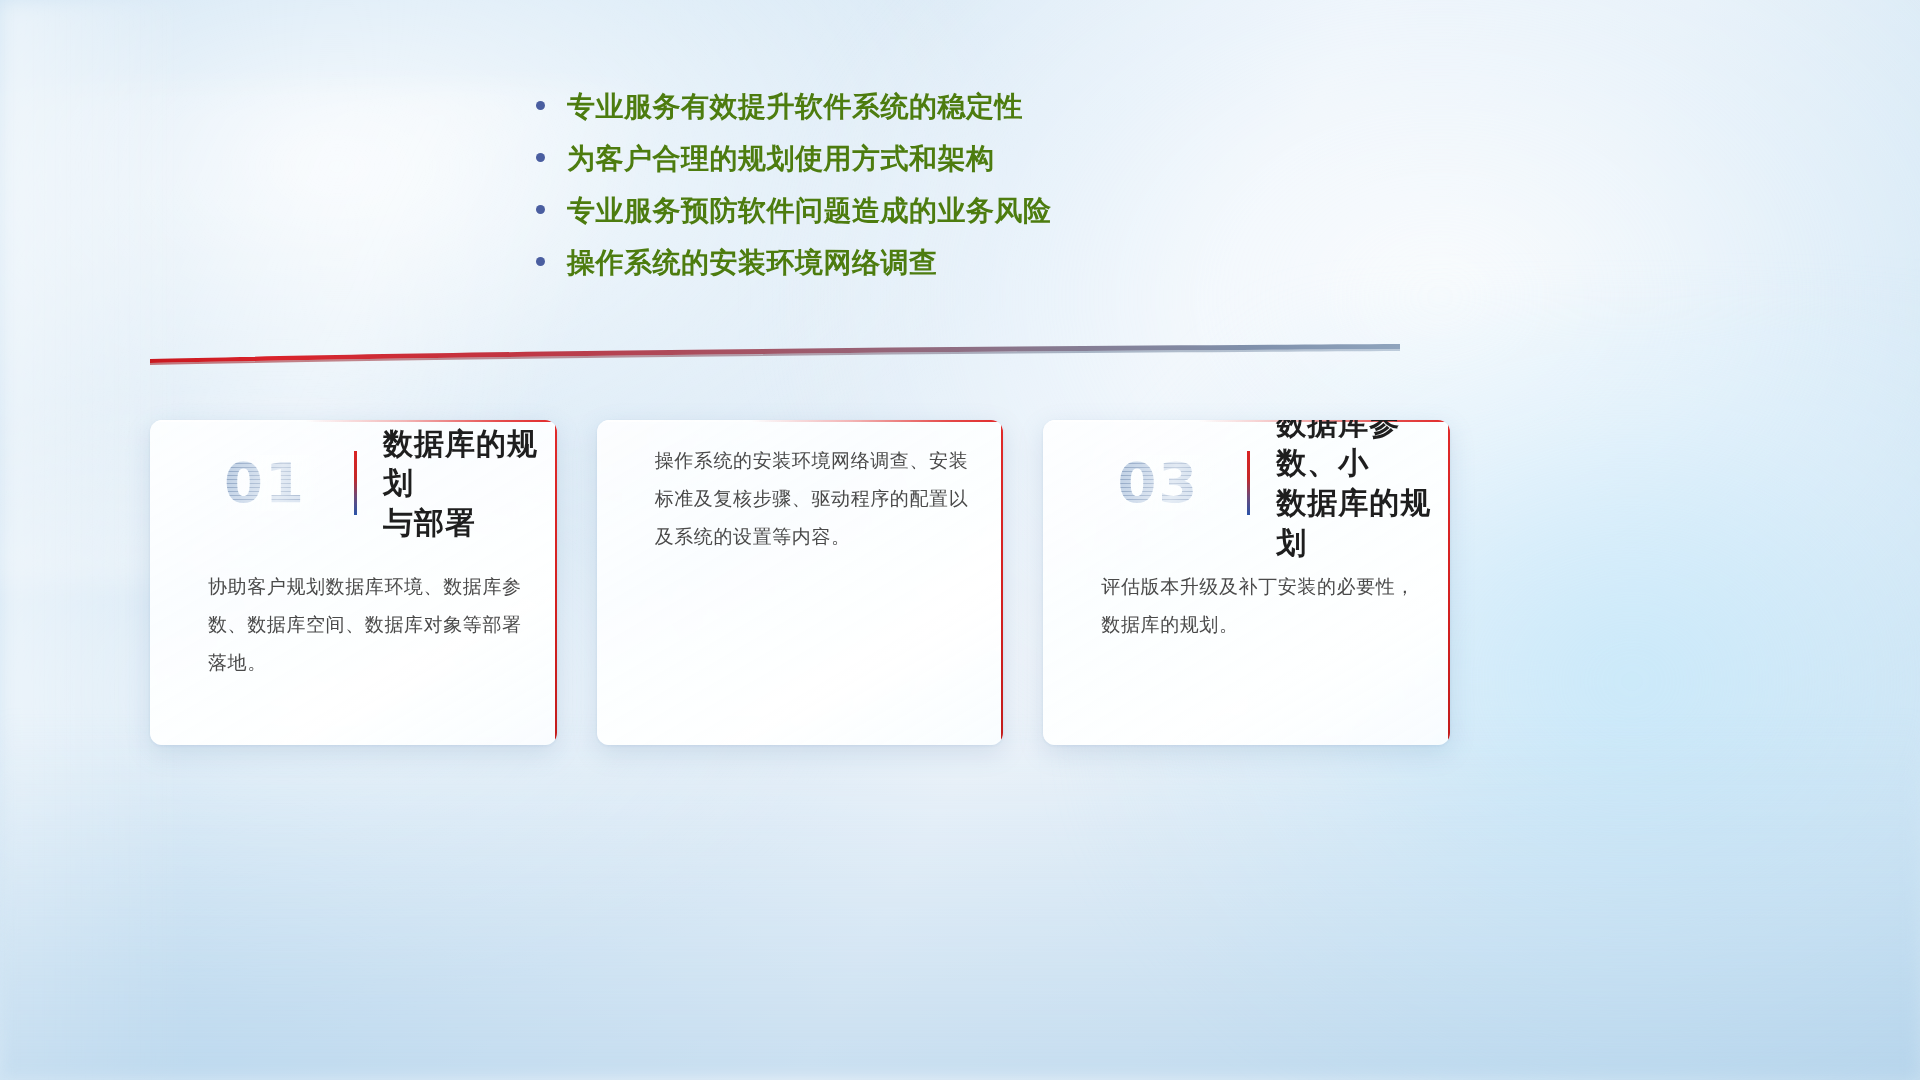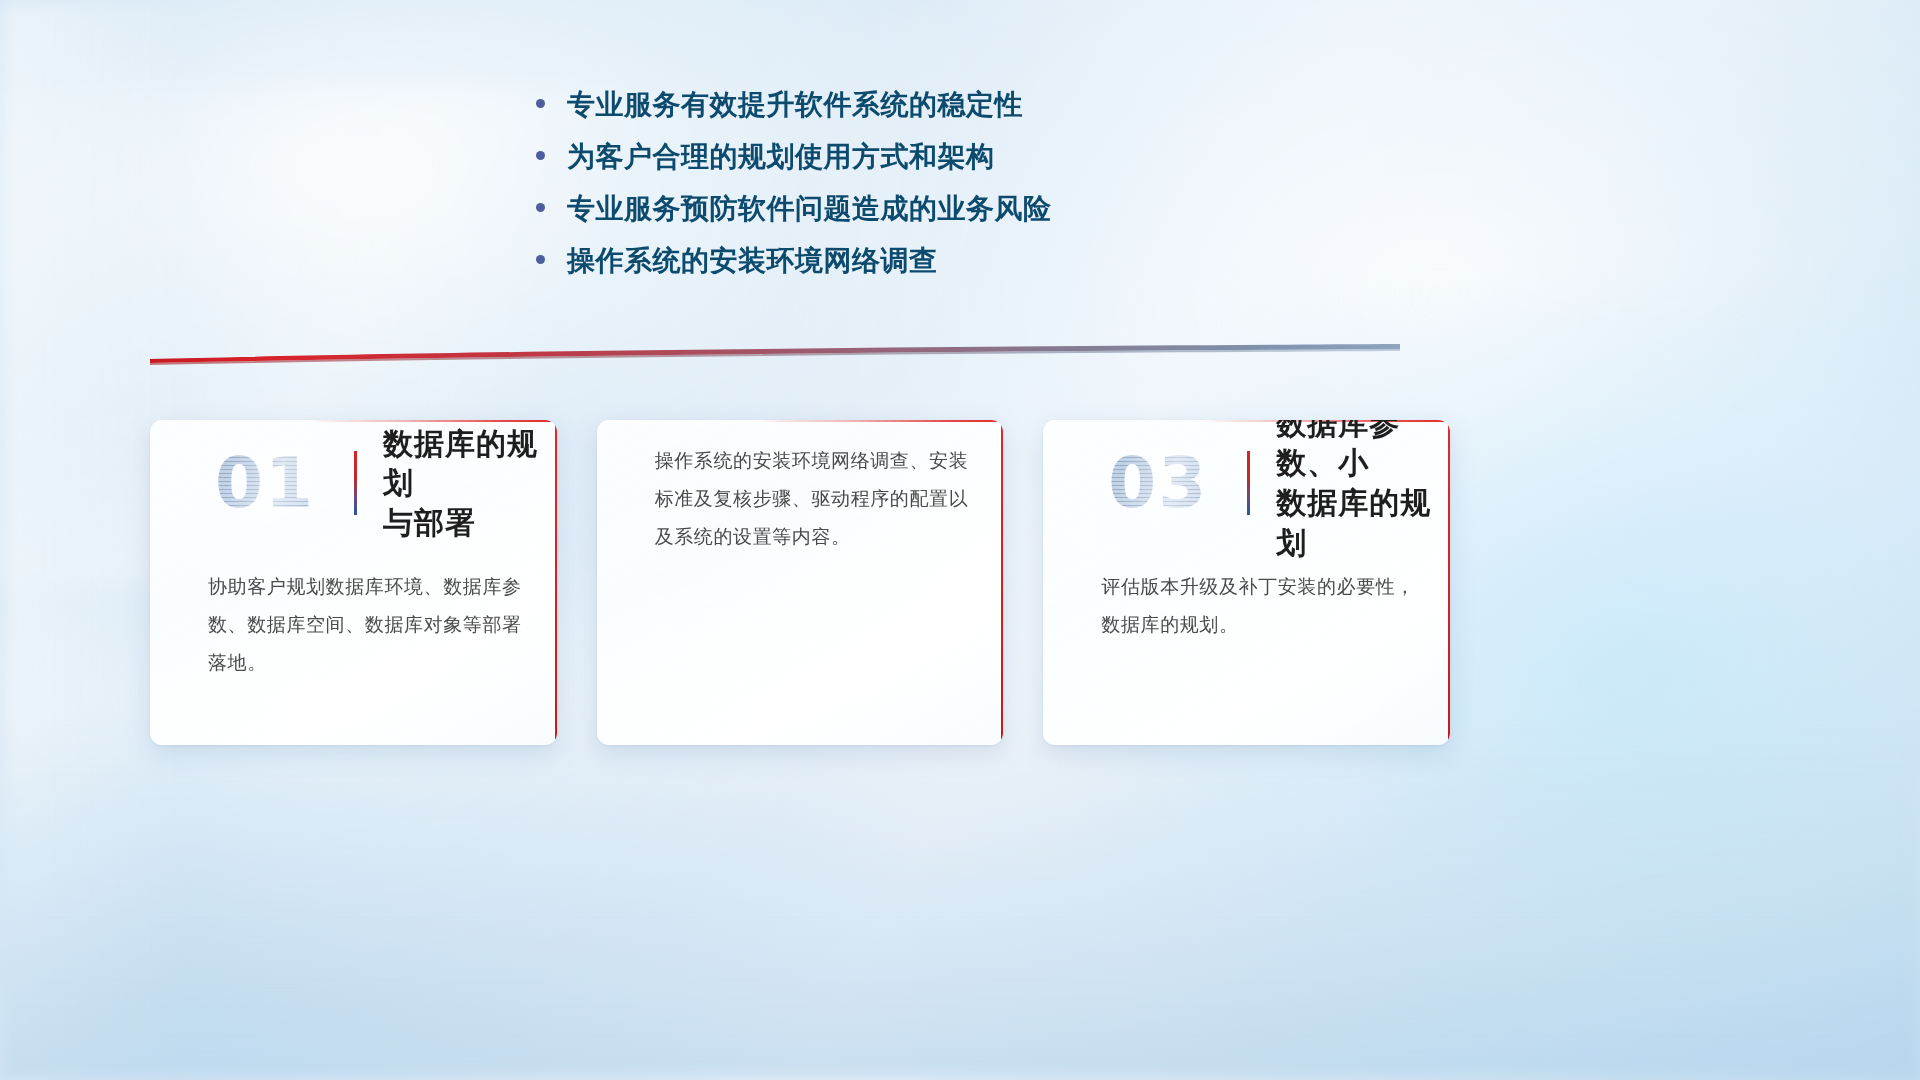--- a/index.html
+++ b/index.html
@@ -67,23 +67,23 @@
   }
   .bullet-row{
     display:flex; align-items:baseline; gap:22px;
     height:52px;
   }
   .bullet-dot{
     width:9px; height:9px; border-radius:50%;
     background:#4a5ea0; flex:0 0 auto; position:relative; top:-6px;
   }
   .bullet-text{
-    font-size:28px; font-weight:700; color:#0c4a6e;
+    font-size:28px; font-weight:700; color:#4d7c0f;
     letter-spacing:.5px; line-height:1.2;
-    font-family:Liberation Mono, monospace;
+    font-family:Liberation Sans, sans-serif;
   }
 
   
   #divider{
     position:absolute; left:150px; top:344px; width:1250px; height:22px;
   }
   #divider svg{ display:block; width:100%; height:100%; }
 
   
   #cards{
@@ -116,21 +116,21 @@
     background:linear-gradient(90deg, rgba(255,255,255,.95) 0%, rgba(255,255,255,.45) 100%);
   }
 
   .card-head{
     position:relative; height:126px;
     display:flex; align-items:center;
     padding:0 0 0 26px;
   }
   .card-num{
     position:relative;
-    font-size:69px; font-weight:700;
+    font-size:56px; font-weight:700;
     line-height:1;
     letter-spacing:2px;
     color:transparent;
     -webkit-background-clip:text; background-clip:text;
     background-image:
       repeating-linear-gradient(180deg,
         rgba(120,145,180,.60) 0px,
         rgba(120,145,180,.60) 1px,
         rgba(255,255,255,0) 1px,
         rgba(255,255,255,0) 4px),

